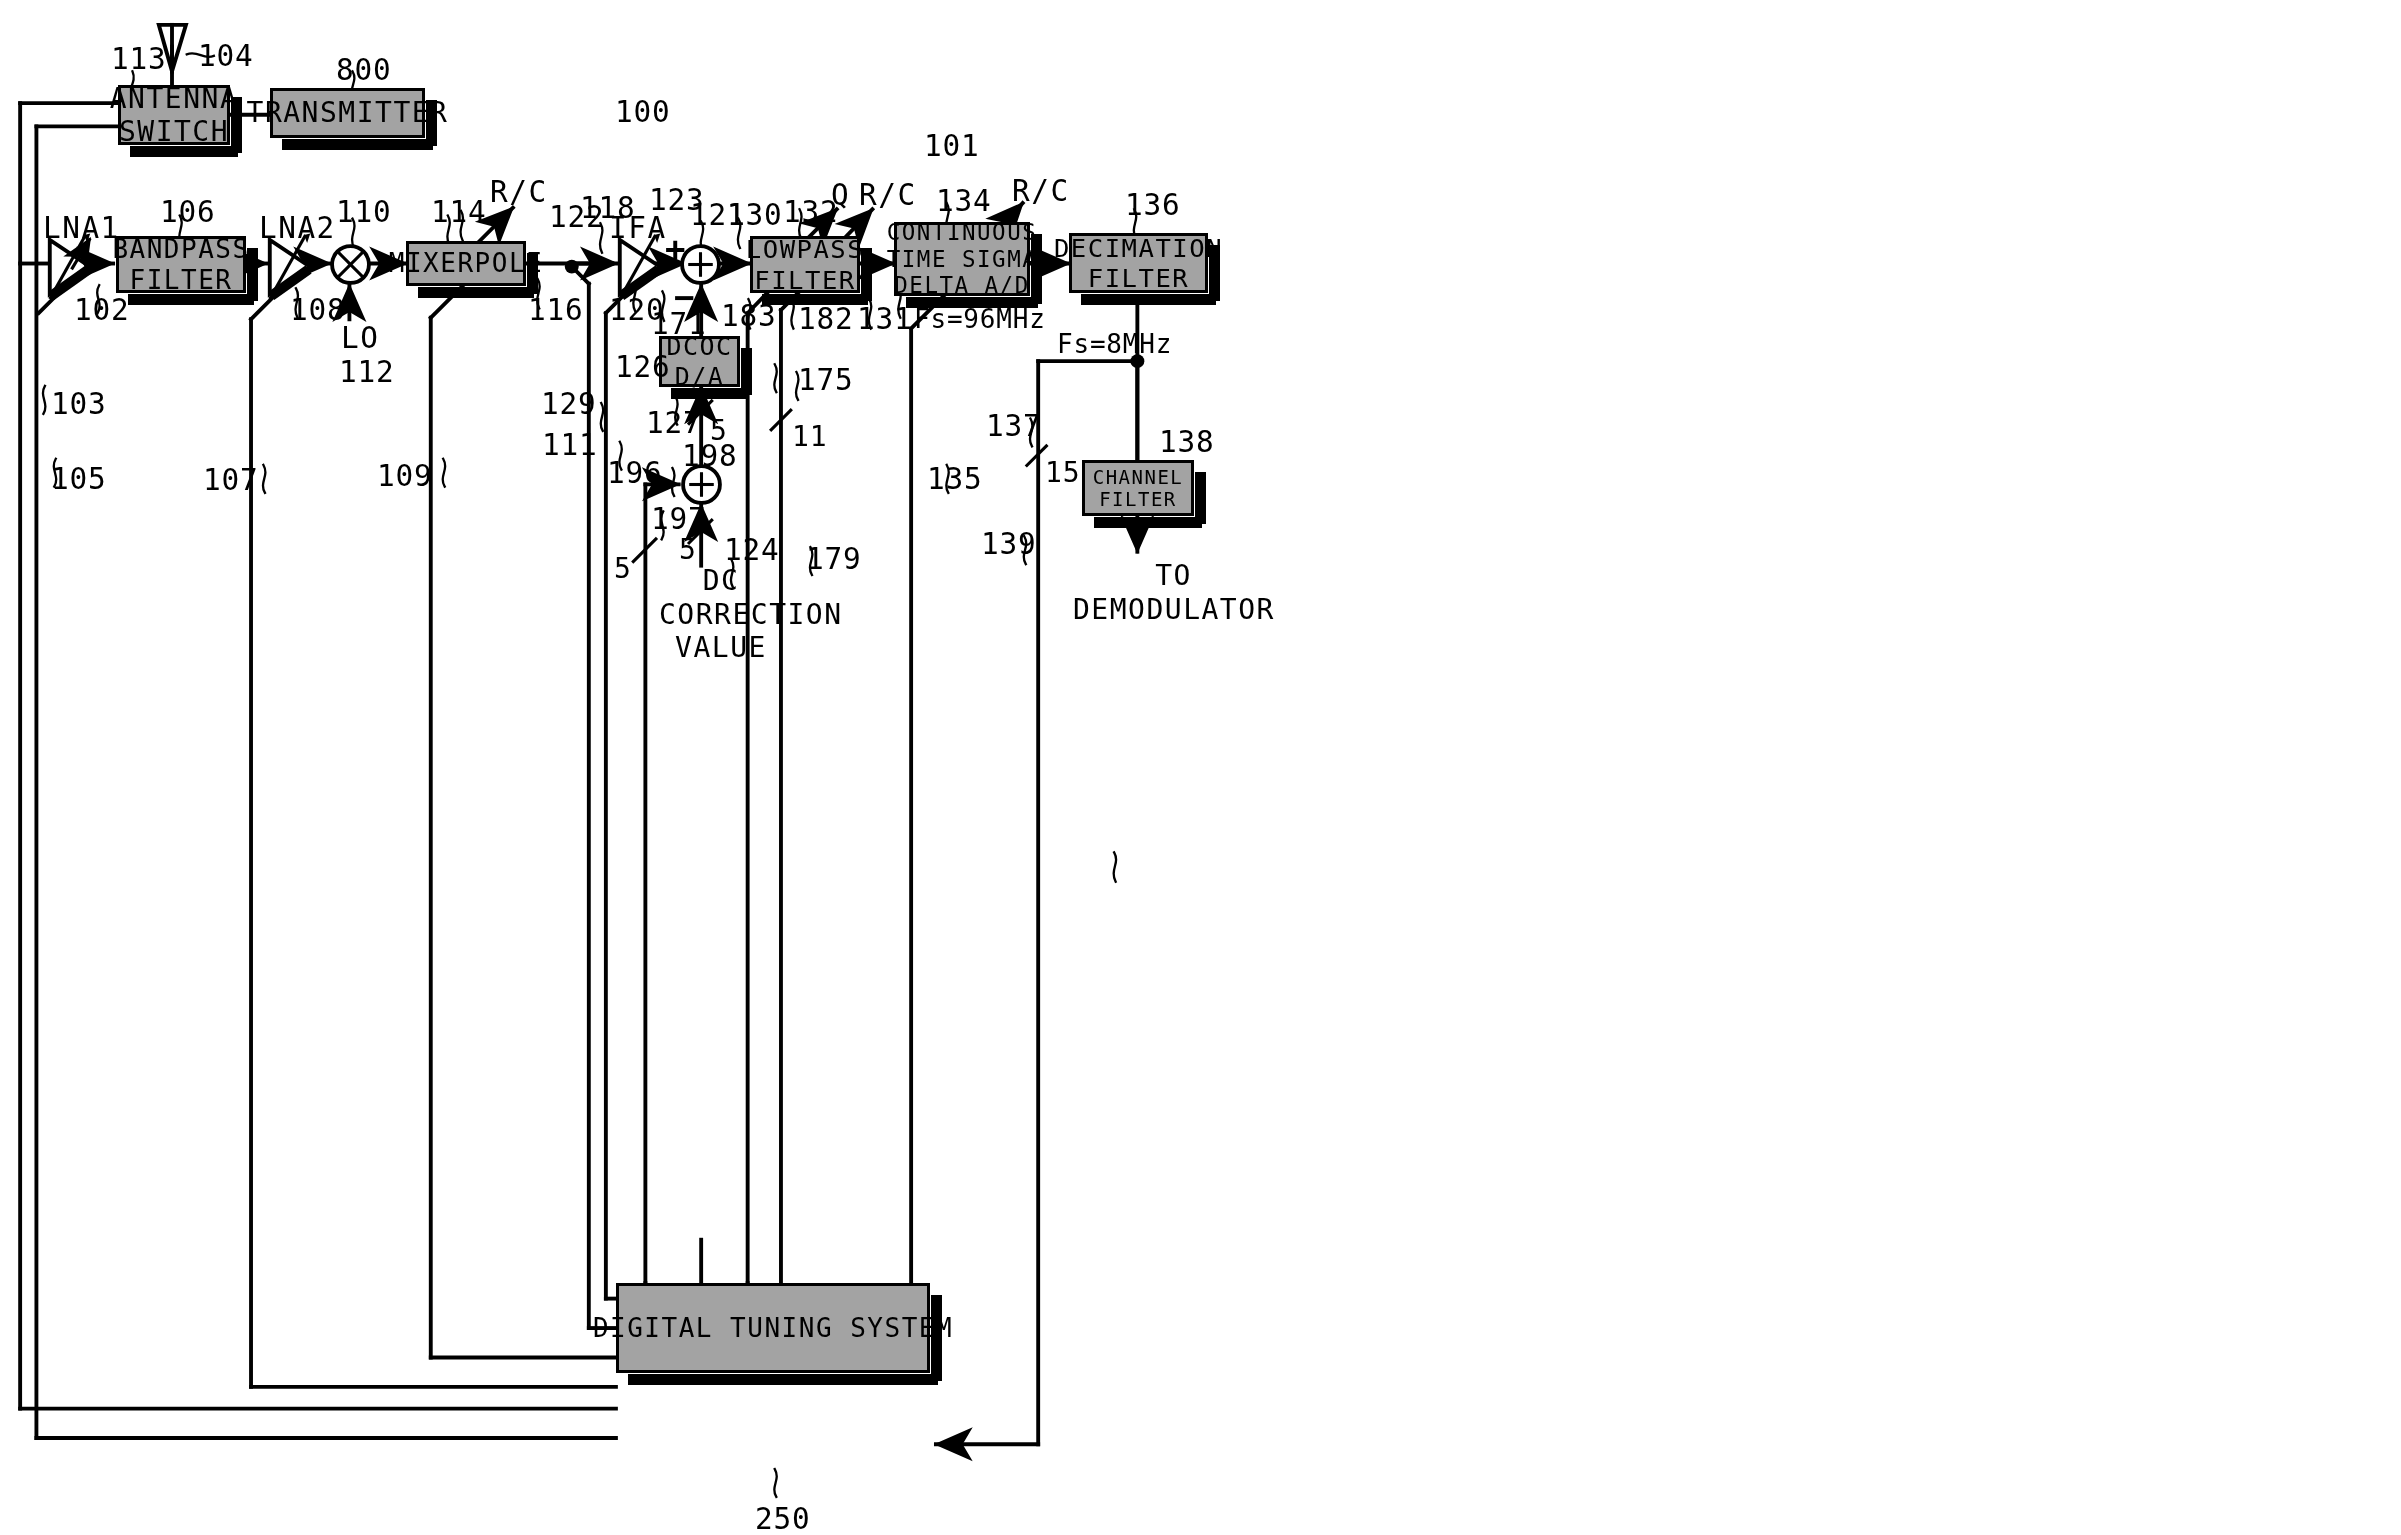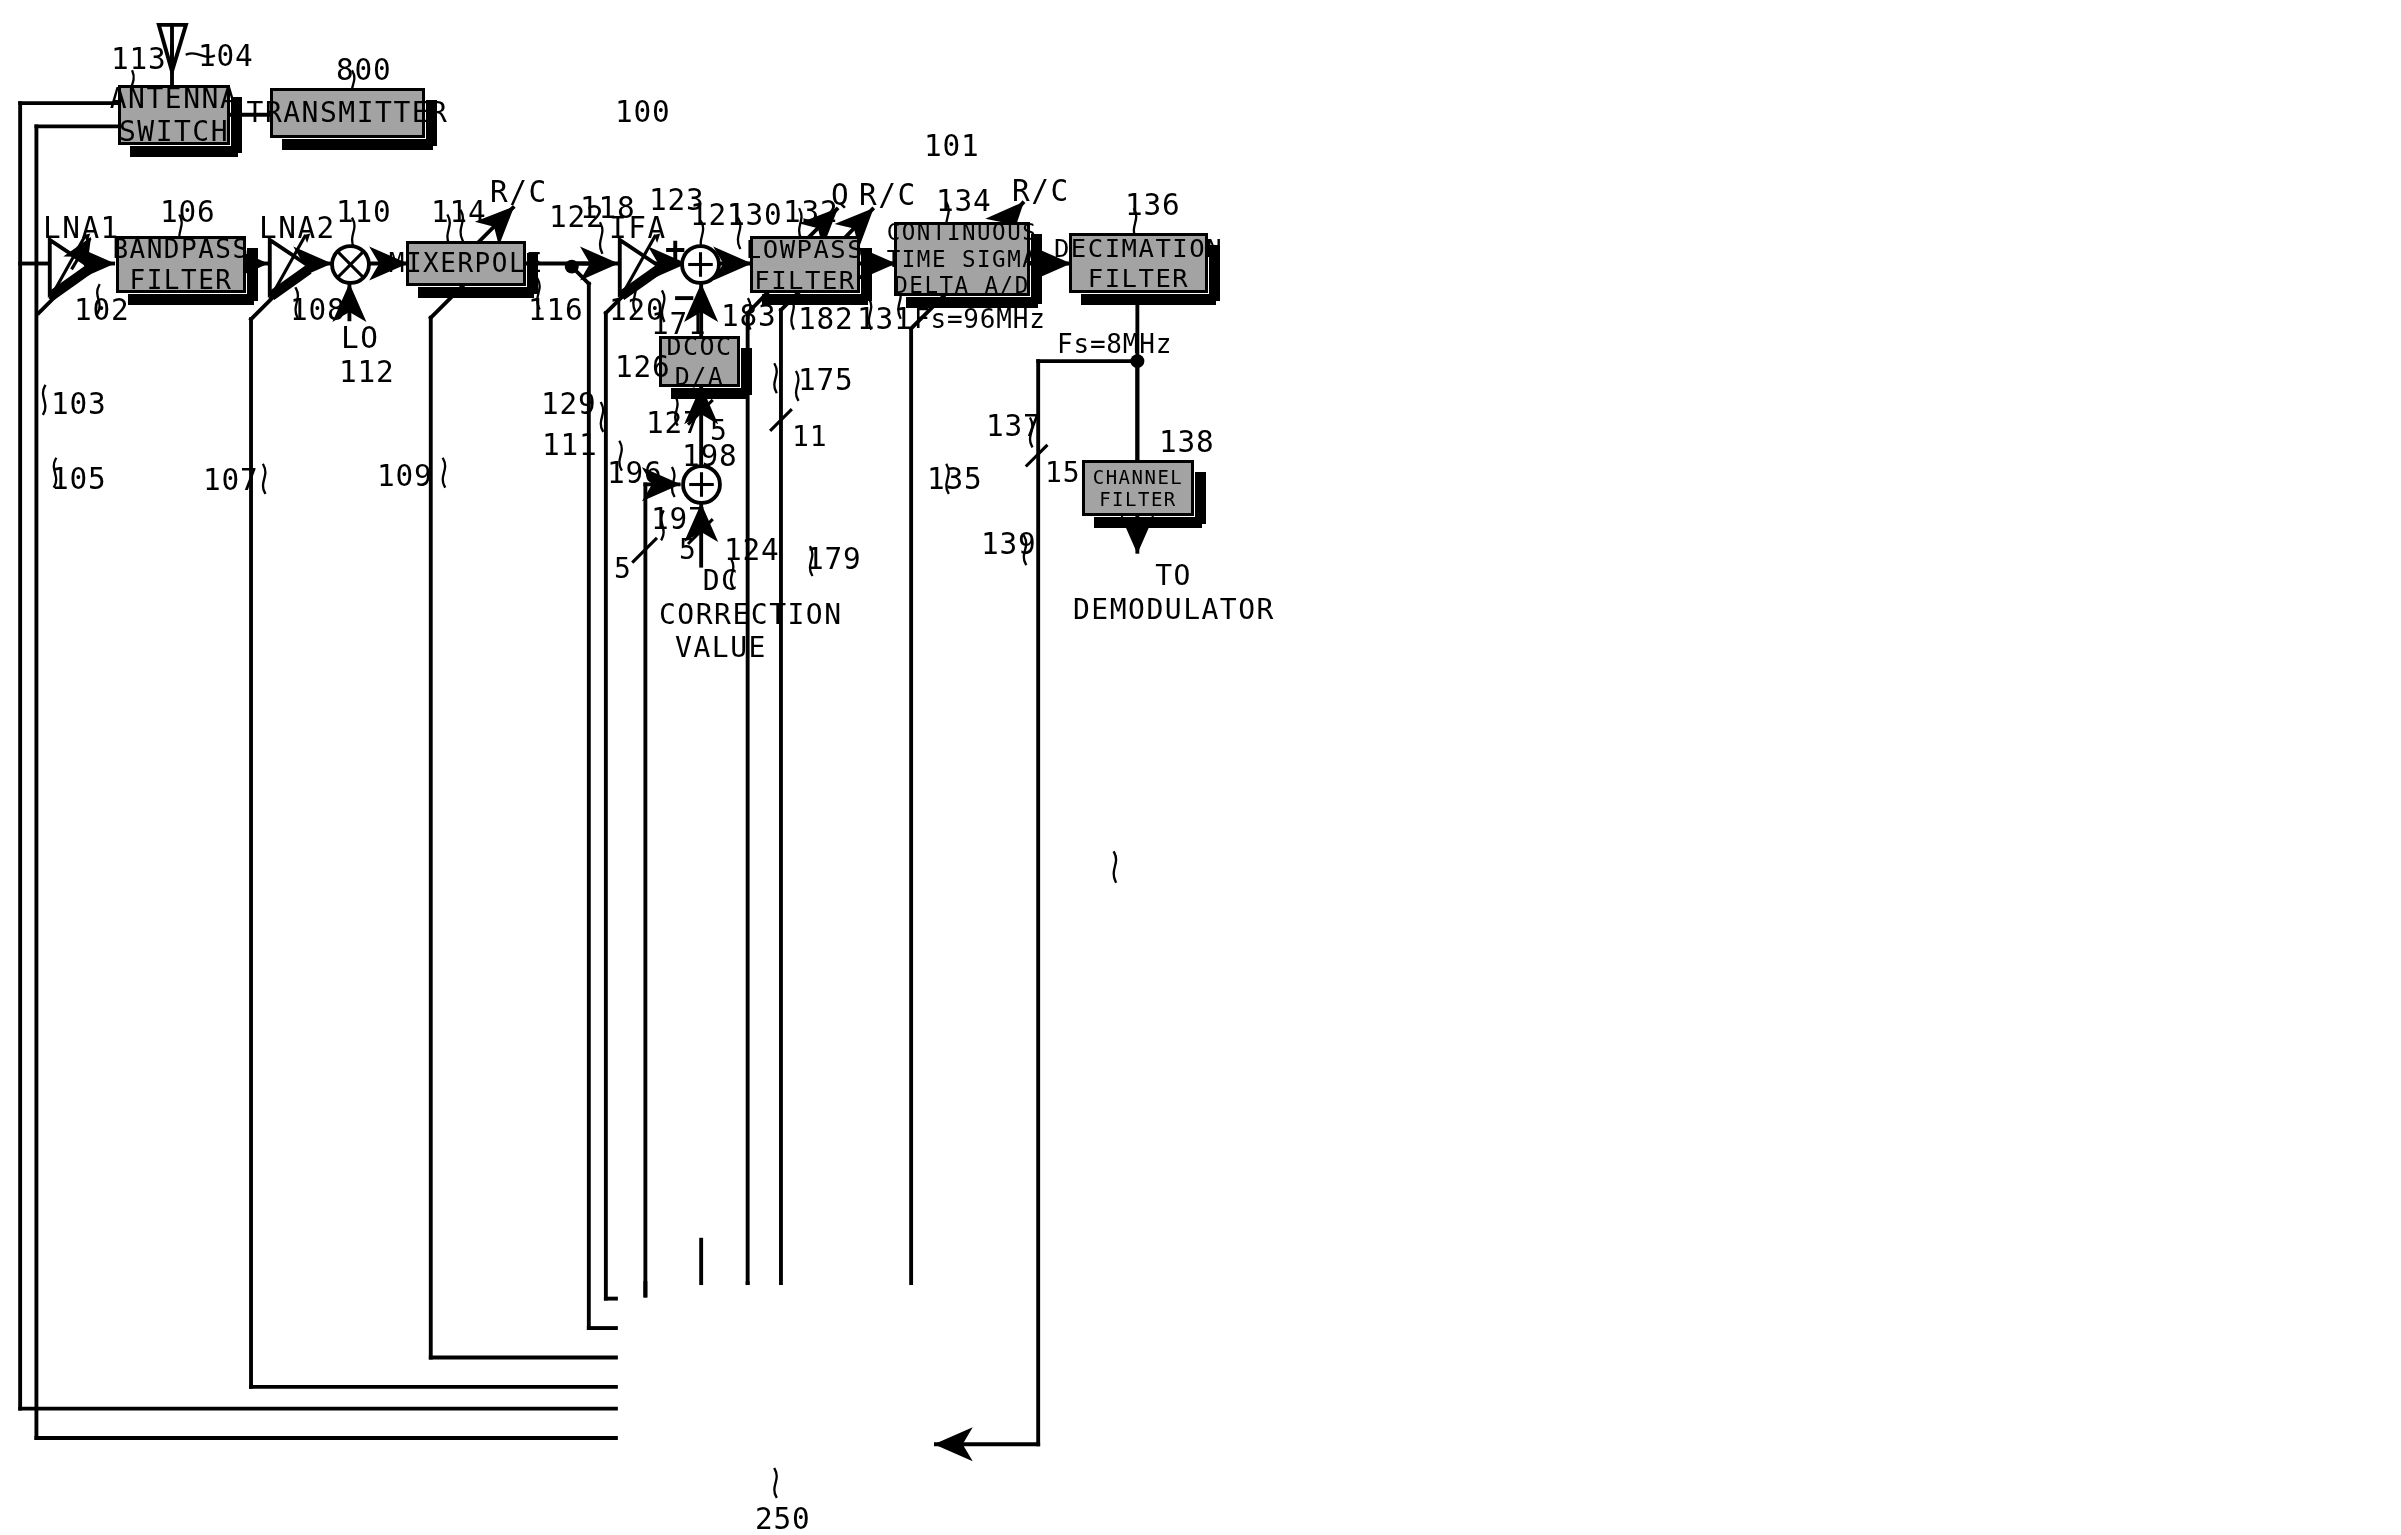--- a/index.html
+++ b/index.html
@@ -268,20 +268,23 @@
   <div class="blk" style="left:1082px; top:460px; width:112px; height:56px; font-size:19px;">
     <span class="ln">CHANNEL</span>
     <span class="ln">FILTER</span>
   </div>
 
   <div class="blk" style="left:659px; top:336px; width:81px; height:51px; font-size:25px;">
     <span class="ln">DCOC</span>
     <span class="ln">D/A</span>
   </div>
 
+  <div class="blk" style="left:616px; top:1283px; width:314px; height:90px; font-size:26px;">
+    <span class="ln">DIGITAL  TUNING  SYSTEM</span>
+  </div>
 
   <svg class="amp" style="left:45px; top:232px;" width="50" height="70" viewBox="0 0 64 90">
     <polygon points="6,10 6,80 58,45" fill="#fff" stroke="#000" stroke-width="5"></polygon>
     <line x1="8" y1="82" x2="56" y2="48" stroke="#000" stroke-width="13"></line>
     <line x1="6" y1="86" x2="52" y2="4" stroke="#000" stroke-width="4"></line>
     <line x1="34" y1="48" x2="58" y2="8" stroke="#000" stroke-width="4" marker-end="url(#ah)"></line>
     <polygon points="50,4 58,2 54,14" fill="#000"></polygon>
   </svg>
 
   <svg class="amp" style="left:265px; top:232px;" width="50" height="70" viewBox="0 0 64 90">

